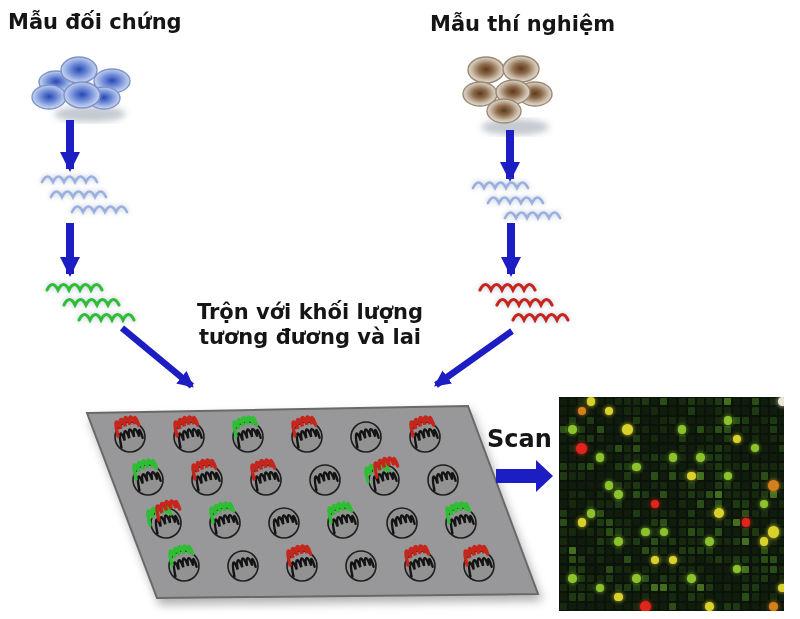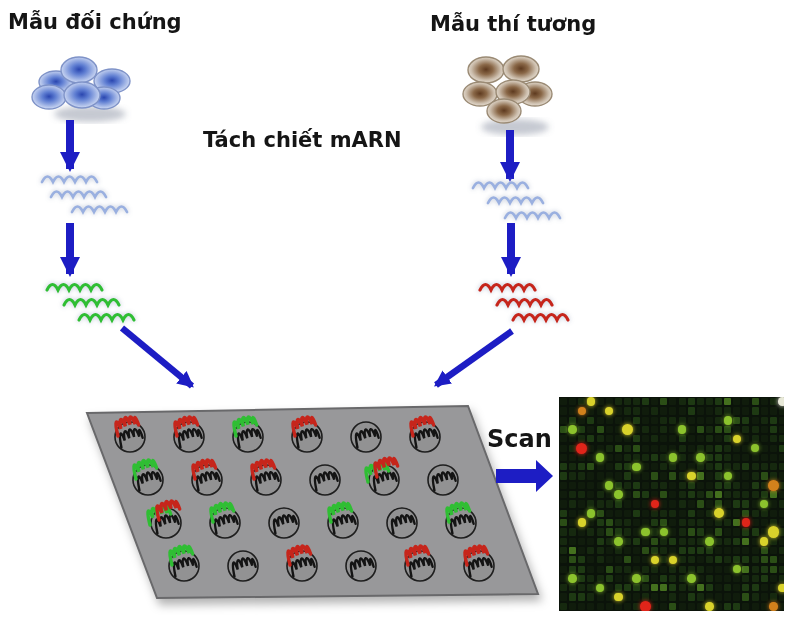--- a/index.html
+++ b/index.html
@@ -235,22 +235,23 @@
           <circle r="15" class="spot-circle"></circle>
           <use href="#coil" class="coil-black" transform="rotate(-15)"></use>
           <use href="#coil" class="coil-red" transform="translate(-4,-12) rotate(-18)"></use>
         </g>
       </g>
 
     <polygon class="arrow-head" points="496,469 536,469 536,460 553,476 536,492 536,483 496,483"></polygon>
   </svg>
 
   <div class="lbl lbl-control">Mẫu đối chứng</div>
-  <div class="lbl lbl-test">Mẫu thí tương</div>
-  <div class="lbl lbl-extract">Tách chiết mARN</div>
+  <div class="lbl lbl-test">Mẫu thí nghiệm</div>
+  <div class="lbl lbl-mix">Trộn với khối lượng
+tương đương và lai</div>
   <div class="lbl lbl-scan">Scan</div>
 
   <div class="scan-img" id="scan">
       <div class="scell" style="left:1.0px;top:1.0px;width:7.1px;height:7.3px;background:#101c0c"></div>
       <div class="scell" style="left:10.1px;top:1.0px;width:7.1px;height:7.3px;background:#101c0c"></div>
       <div class="scell" style="left:19.2px;top:1.0px;width:7.1px;height:7.3px;background:#16290f"></div>
       <div class="scell" style="left:28.4px;top:1.0px;width:7.1px;height:7.3px;background:#2b4e16"></div>
       <div class="scell" style="left:37.5px;top:1.0px;width:7.1px;height:7.3px;background:#101c0c"></div>
       <div class="scell" style="left:46.6px;top:1.0px;width:7.1px;height:7.3px;background:#101c0c"></div>
       <div class="scell" style="left:55.7px;top:1.0px;width:7.1px;height:7.3px;background:#16290f"></div>

